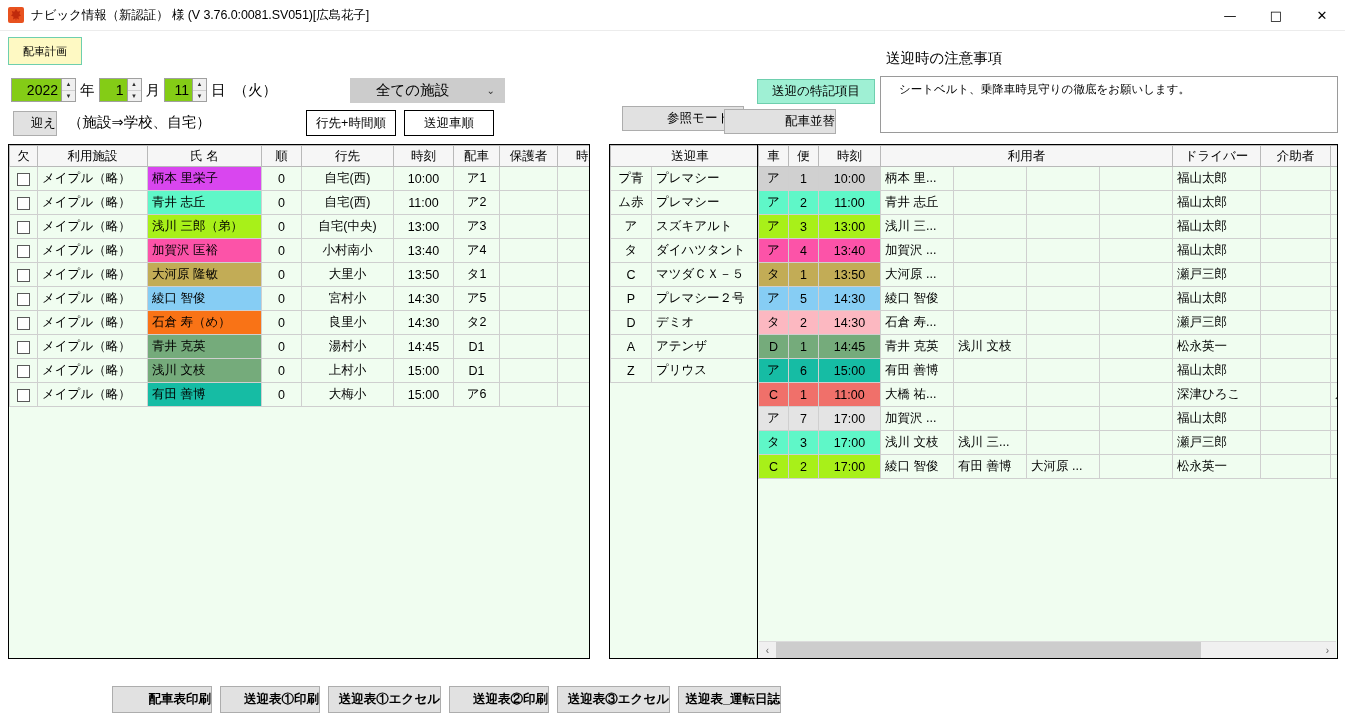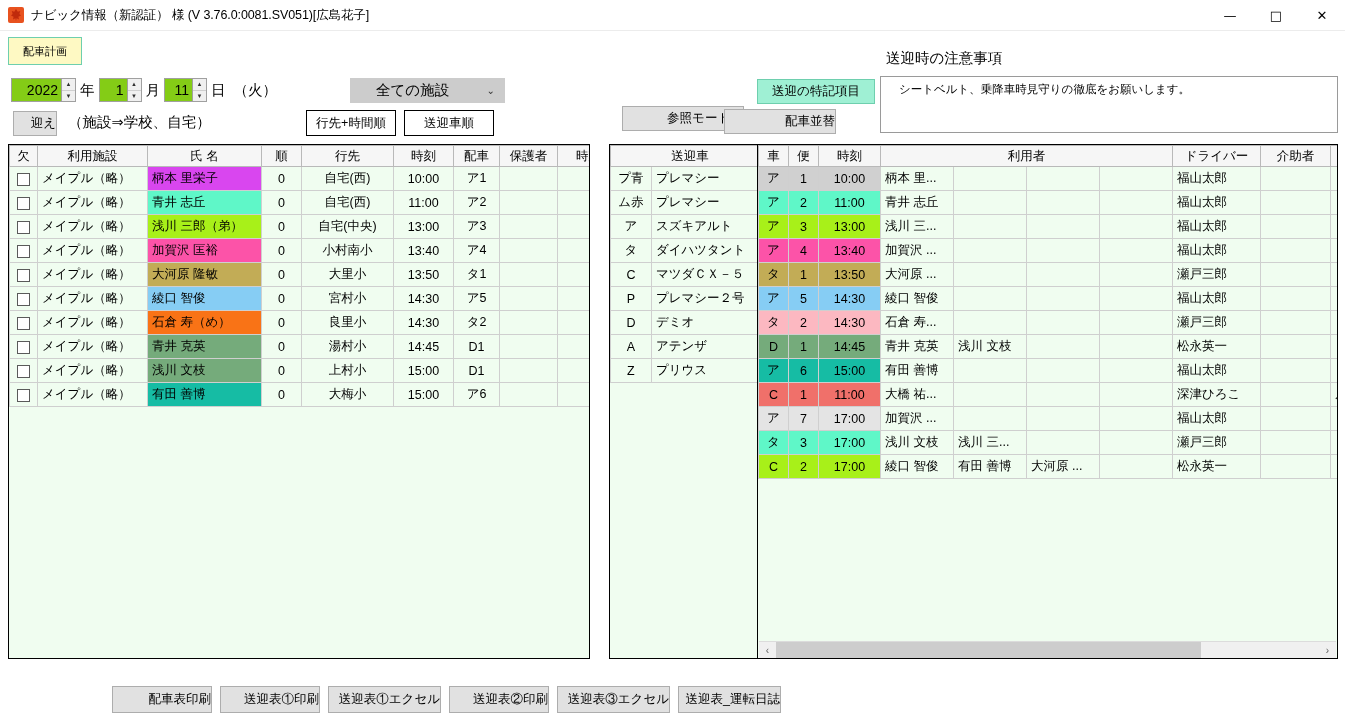--- a/index.html
+++ b/index.html
@@ -590,21 +590,21 @@
   </div>
 
   <div class="hscroll" style="left:759px; top:641px; width:577px; height:17px;">
     <div class="arw">‹</div>
     <div class="thumb" style="width:425px;"></div>
     <div class="track"></div>
     <div class="arw">›</div>
   </div>
 
   <div class="bottom-bar">
-    <div id="footer-left" style="position:absolute; left:112px; top:6px; display:flex; gap:8px;">
+    <div id="footer-left" style="position:absolute; left:112px; top:6px; display:flex; gap:8px;font-weight:bold;">
         <div class="btn flat" style="width: 100px; height: 27px;">
           <span>配車表印刷</span>
         </div>
         <div class="btn flat" style="width: 100px; height: 27px;">
           <span>送迎表①印刷</span>
         </div>
         <div class="btn flat" style="width: 113px; height: 27px;">
           <span>送迎表①エクセル</span>
         </div>
         <div class="btn flat" style="width: 100px; height: 27px;">

